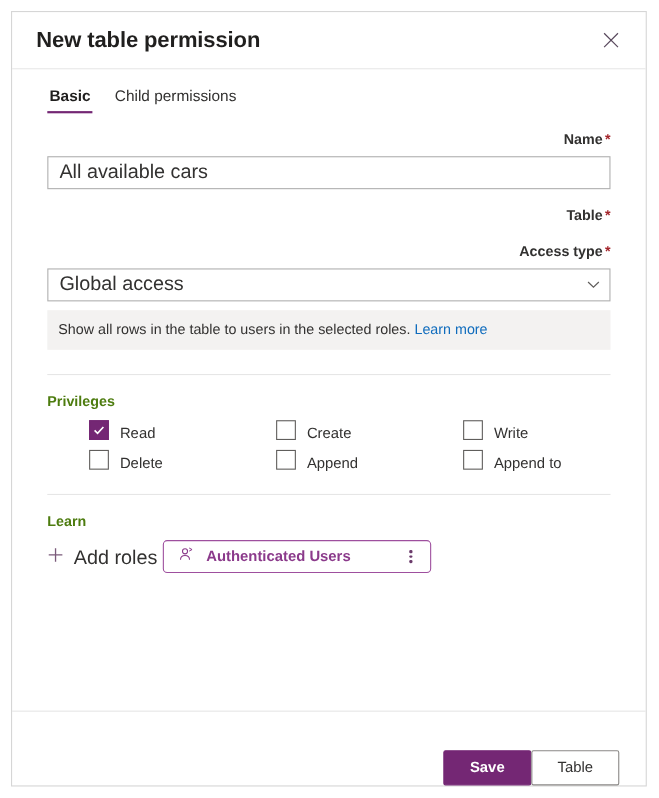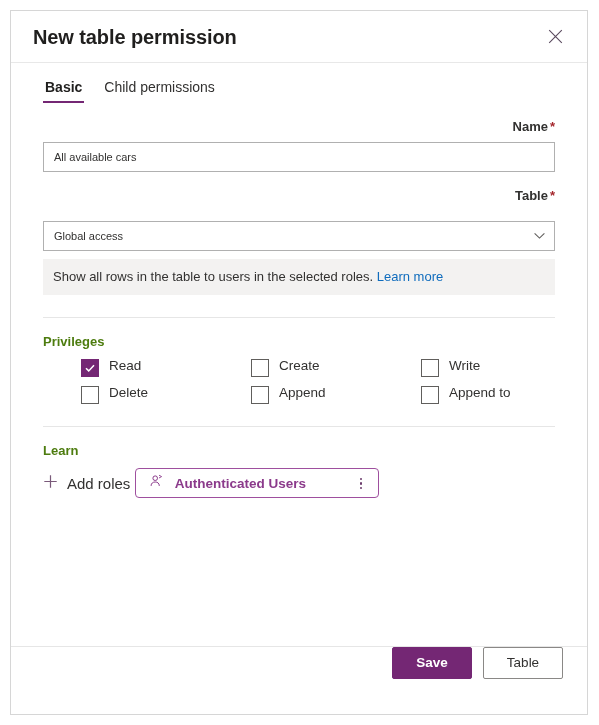--- a/index.html
+++ b/index.html
@@ -125,21 +125,21 @@
     margin-left: 2px;
   }
 
   .text-input {
     width: 100%;
     height: 30px;
     box-sizing: border-box;
     border: 1px solid #b0b0b0;
     background: #ffffff;
     font-family: "Liberation Sans", sans-serif;
-    font-size: 11px;
+    font-size: 18px;
     color: #323130;
     padding: 0 10px;
     outline: none;
     border-radius: 0;
   }
   .text-input::placeholder { color: #a19f9d; }
 
   .input-with-icon {
     position: relative;
     width: 100%;
@@ -187,21 +187,21 @@
   }
 
   
   .priv-grid {
     display: grid;
     grid-template-columns: 170px 170px 1fr;
     row-gap: 9px;
   }
   .cbx-row {
     display: flex;
-    align-items: flex-start;
+    align-items: flex-end;
     gap: 10px;
     cursor: pointer;
     padding-left: 38px;
   }
   .cbx {
     width: 18px;
     height: 18px;
     border: 1px solid #605e5c;
     box-sizing: border-box;
     background: #ffffff;
@@ -227,21 +227,21 @@
   .add-roles {
     display: inline-flex;
     align-items: center;
     gap: 9px;
     cursor: pointer;
     margin-bottom: 11px;
     padding: 2px 0;
   }
   .add-roles .plus-icon { display: block; flex: 0 0 auto; }
   .add-roles-label {
-    font-size: 15px;
+    font-size: 18px;
     color: #323130;
     line-height: 1;
   }
 
   .role-chip {
     display: inline-flex;
     align-items: center;
     height: 30px;
     border: 1px solid #9e4f9e;
     border-radius: 4px;
@@ -280,23 +280,22 @@
     background: #6b3b6b;
     display: block;
   }
 
   
   .dialog-footer {
     flex: 0 0 auto;
     border-top: 1px solid #e6e6e6;
     height: 68px;
     display: flex;
-    align-items: flex-start;
+    align-items: flex-end;
     justify-content: flex-end;
-    gap: 11px;
     padding: 0 24px 0 24px;
     box-sizing: border-box;
   }
   .btn {
     height: 32px;
     min-width: 80px;
     font-family: "Liberation Sans", sans-serif;
     font-size: 13.5px;
     border-radius: 2px;
     cursor: pointer;
@@ -355,20 +354,23 @@
 
       
       <div class="field">
         <label class="field-label">
           <span>Table</span><span class="req">*</span>
         </label>
       </div>
 
       
       <div class="field" style="margin-bottom:0;">
+        <label class="field-label">
+          <span>Access type</span><span class="req">*</span>
+        </label>
         <div class="input-with-icon">
           <input class="text-input" type="text" readonly="" value="Global access" style="">
           <span class="input-affix">
             <svg width="13" height="13" viewBox="0 0 13 13">
               <path d="M1.6 4.4 L6.5 9.1 L11.4 4.4" stroke="#605e5c" stroke-width="1.1" fill="none"></path>
             </svg>
           </span>
         </div>
         <div class="info-bar">
           <span>Show all rows in the table to users in the selected roles.</span>

